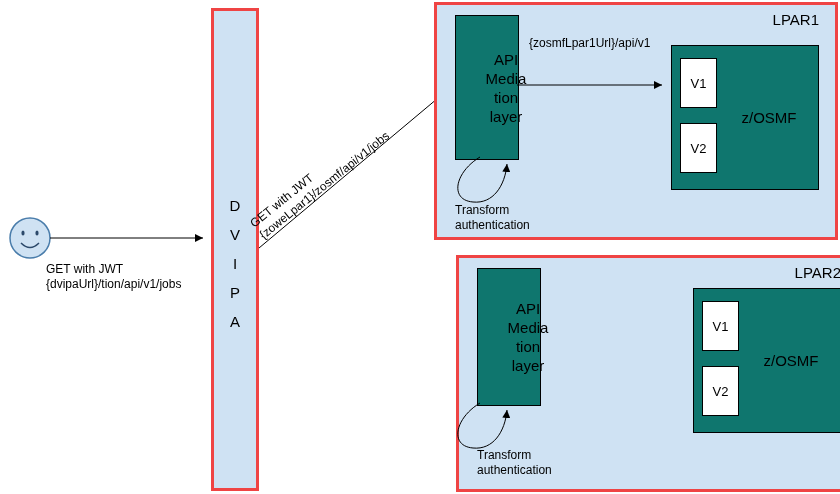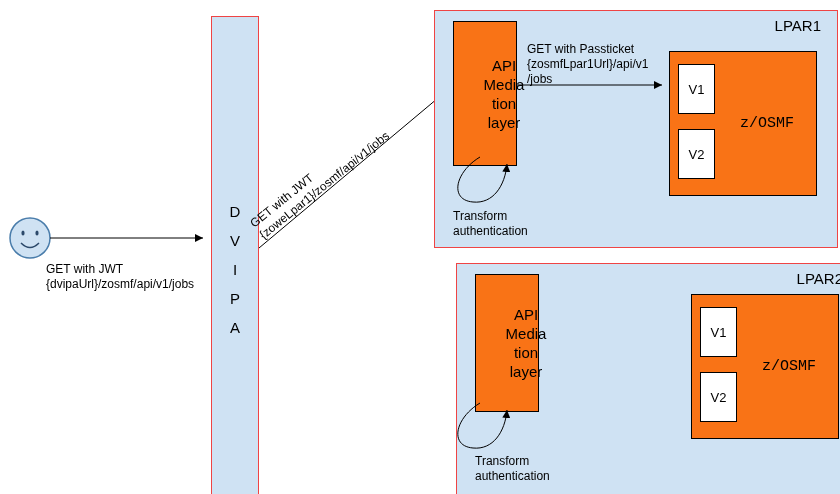--- a/index.html
+++ b/index.html
@@ -1,39 +1,39 @@
 <!DOCTYPE html>
 <html><head>
 <meta charset="utf-8">
 <style>
   * { margin:0; padding:0; box-sizing:border-box; }
   body { font-family:"Liberation Sans", sans-serif; background:#fff; color:#000; }
   .canvas { position:relative; width:840px; height:494px; background:#fff; overflow:hidden; }
   .abs { position:absolute; }
-  .panel { position:absolute; background:#cfe2f3; border:1px solid #ef4444;margin-top:8px; }
-  .whitebox { position:absolute; background:#f97316; border:1px solid #000;padding-left:38px; }
+  .panel { position:absolute; background:#cfe2f3; border:3px solid #ef4444; }
+  .whitebox { position:absolute; background:#0f766e; border:1px solid #000;padding-left:38px; }
   .small { font-size:12px; line-height:15px; }
   .lpar-title { position:absolute; right:16px; top:6px; font-size:15px; }
   .dvipa-text {
     position:absolute; left:50%; top:186px; transform:translateX(-50%);
     writing-mode:vertical-lr; text-orientation:upright;
     letter-spacing:12px; font-size:15px;
   }
   .apiml {
     display:flex; flex-direction:column; align-items:center; justify-content:center;
     text-align:center; font-size:15px; line-height:19px;
   }
   .vbox {
     position:absolute; left:8px; width:37px; height:50px; background:#fff;
     border:1px solid #000; display:flex; align-items:center; justify-content:center;
     font-size:13px;
   }
   .zosmf-label {
     position:absolute; left:52px; right:4px; top:0; bottom:0;
-    display:flex; align-items:center; justify-content:center; font-size:15px;font-family:Liberation Mono, monospace;
+    display:flex; align-items:center; justify-content:center; font-size:15px;
   }
   .rot-label {
     position:absolute; left:268px; top:212px; width:230px; white-space:nowrap;
     transform:rotate(-39deg); transform-origin:left bottom;
     font-size:12px; line-height:15px; padding-bottom:3px;
   }
 </style>
 </head>
 <body>
 
@@ -41,21 +41,21 @@
 
   <svg class="abs" style="left:8px;top:216px" width="44" height="44">
     <circle cx="22" cy="22" r="20" fill="#cfe2f3" stroke="#4a7dab" stroke-width="1.5"></circle>
     <ellipse cx="15" cy="17" rx="1.6" ry="2.6" fill="#2d4a6b"></ellipse>
     <ellipse cx="29" cy="17" rx="1.6" ry="2.6" fill="#2d4a6b"></ellipse>
     <path d="M13 27 Q22 36 31 27" fill="none" stroke="#2d4a6b" stroke-width="1.5"></path>
   </svg>
 
   <div class="abs small" style="left:46px;top:262px">
     <div>GET with JWT</div>
-    <div>{dvipaUrl}/zosmf/api/v1/jobs</div>
+    <div>{dvipaUrl}/tion/api/v1/jobs</div>
   </div>
 
   <svg class="abs" style="left:50px;top:231px" width="164" height="14">
     <defs>
       <marker id="ah1" markerWidth="9" markerHeight="8" refX="8" refY="4" orient="auto">
         <path d="M0,0 L8,4 L0,8 Z" fill="#000"></path>
       </marker>
     </defs>
     <line x1="0" y1="7" x2="153" y2="7" stroke="#000" stroke-width="1" marker-end="url(#ah1)"></line>
   </svg>
@@ -82,23 +82,21 @@
     <div class="lpar-title">LPAR1</div>
 
     <div class="whitebox apiml" style="left:18px;top:10px;width:64px;height:145px">
       <div>API</div>
       <div>Media</div>
       <div>tion</div>
       <div>layer</div>
     </div>
 
     <div class="abs small" style="left:92px;top:31px">
-      <div>GET with Passticket</div>
       <div>{zosmfLpar1Url}/api/v1</div>
-      <div>/jobs</div>
     </div>
 
     <div class="whitebox" style="left:234px;top:40px;width:148px;height:145px">
       <div class="vbox" style="top:12px">
         <span>V1</span>
       </div>
       <div class="vbox" style="top:77px">
         <span>V2</span>
       </div>
       <div class="zosmf-label">z/OSMF</div>

